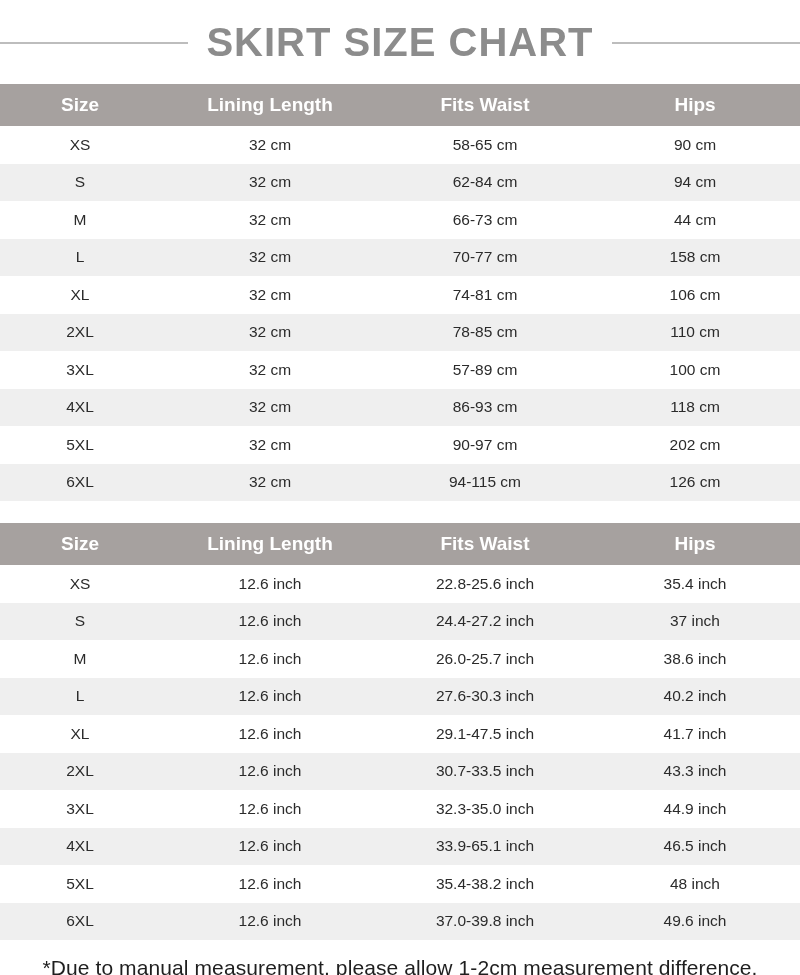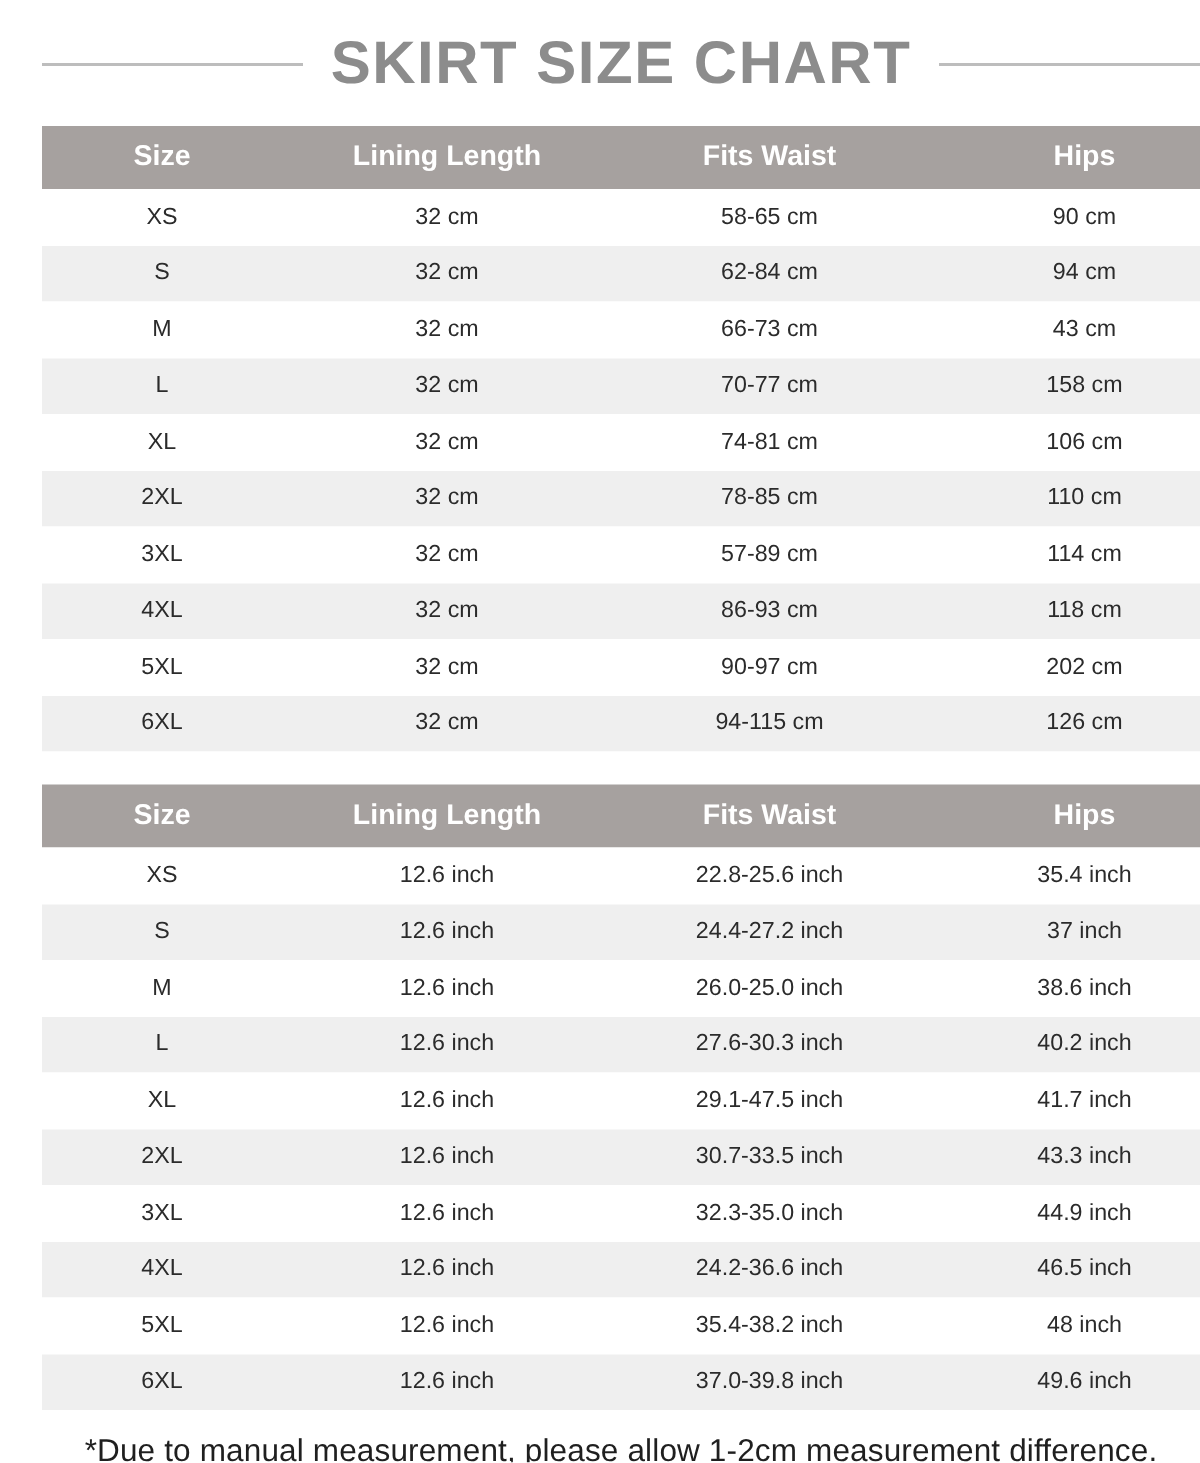--- a/index.html
+++ b/index.html
@@ -10,21 +10,20 @@
     height: 975px;
     background: #ffffff;
     font-family: "Liberation Sans", sans-serif;
   }
   .page {
     width: 800px;
     height: 975px;
     position: relative;
     background: #ffffff;
     overflow: hidden;
-    padding-left: 28px;
   }
   .title-wrap {
     height: 84px;
     display: flex;
     align-items: center;
     justify-content: center;
     position: relative;
   }
   .title {
     font-size: 40px;
@@ -120,21 +119,21 @@
       <tr class="alt">
         <td>S</td>
         <td>32 cm</td>
         <td>62-84 cm</td>
         <td>94 cm</td>
       </tr>
       <tr>
         <td>M</td>
         <td>32 cm</td>
         <td>66-73 cm</td>
-        <td>43 cm</td>
+        <td>44 cm</td>
       </tr>
       <tr class="alt">
         <td>L</td>
         <td>32 cm</td>
         <td>70-77 cm</td>
         <td>158 cm</td>
       </tr>
       <tr>
         <td>XL</td>
         <td>32 cm</td>
@@ -144,21 +143,21 @@
       <tr class="alt">
         <td>2XL</td>
         <td>32 cm</td>
         <td>78-85 cm</td>
         <td>110 cm</td>
       </tr>
       <tr>
         <td>3XL</td>
         <td>32 cm</td>
         <td>57-89 cm</td>
-        <td>114 cm</td>
+        <td>100 cm</td>
       </tr>
       <tr class="alt">
         <td>4XL</td>
         <td>32 cm</td>
         <td>86-93 cm</td>
         <td>118 cm</td>
       </tr>
       <tr>
         <td>5XL</td>
         <td>32 cm</td>
@@ -200,21 +199,21 @@
       </tr>
       <tr class="alt">
         <td>S</td>
         <td>12.6 inch</td>
         <td>24.4-27.2 inch</td>
         <td>37 inch</td>
       </tr>
       <tr>
         <td>M</td>
         <td>12.6 inch</td>
-        <td>26.0-25.0 inch</td>
+        <td>26.0-25.7 inch</td>
         <td>38.6 inch</td>
       </tr>
       <tr class="alt">
         <td>L</td>
         <td>12.6 inch</td>
         <td>27.6-30.3 inch</td>
         <td>40.2 inch</td>
       </tr>
       <tr>
         <td>XL</td>
@@ -230,21 +229,21 @@
       </tr>
       <tr>
         <td>3XL</td>
         <td>12.6 inch</td>
         <td>32.3-35.0 inch</td>
         <td>44.9 inch</td>
       </tr>
       <tr class="alt">
         <td>4XL</td>
         <td>12.6 inch</td>
-        <td>24.2-36.6 inch</td>
+        <td>33.9-65.1 inch</td>
         <td>46.5 inch</td>
       </tr>
       <tr>
         <td>5XL</td>
         <td>12.6 inch</td>
         <td>35.4-38.2 inch</td>
         <td>48 inch</td>
       </tr>
       <tr class="alt">
         <td>6XL</td>

